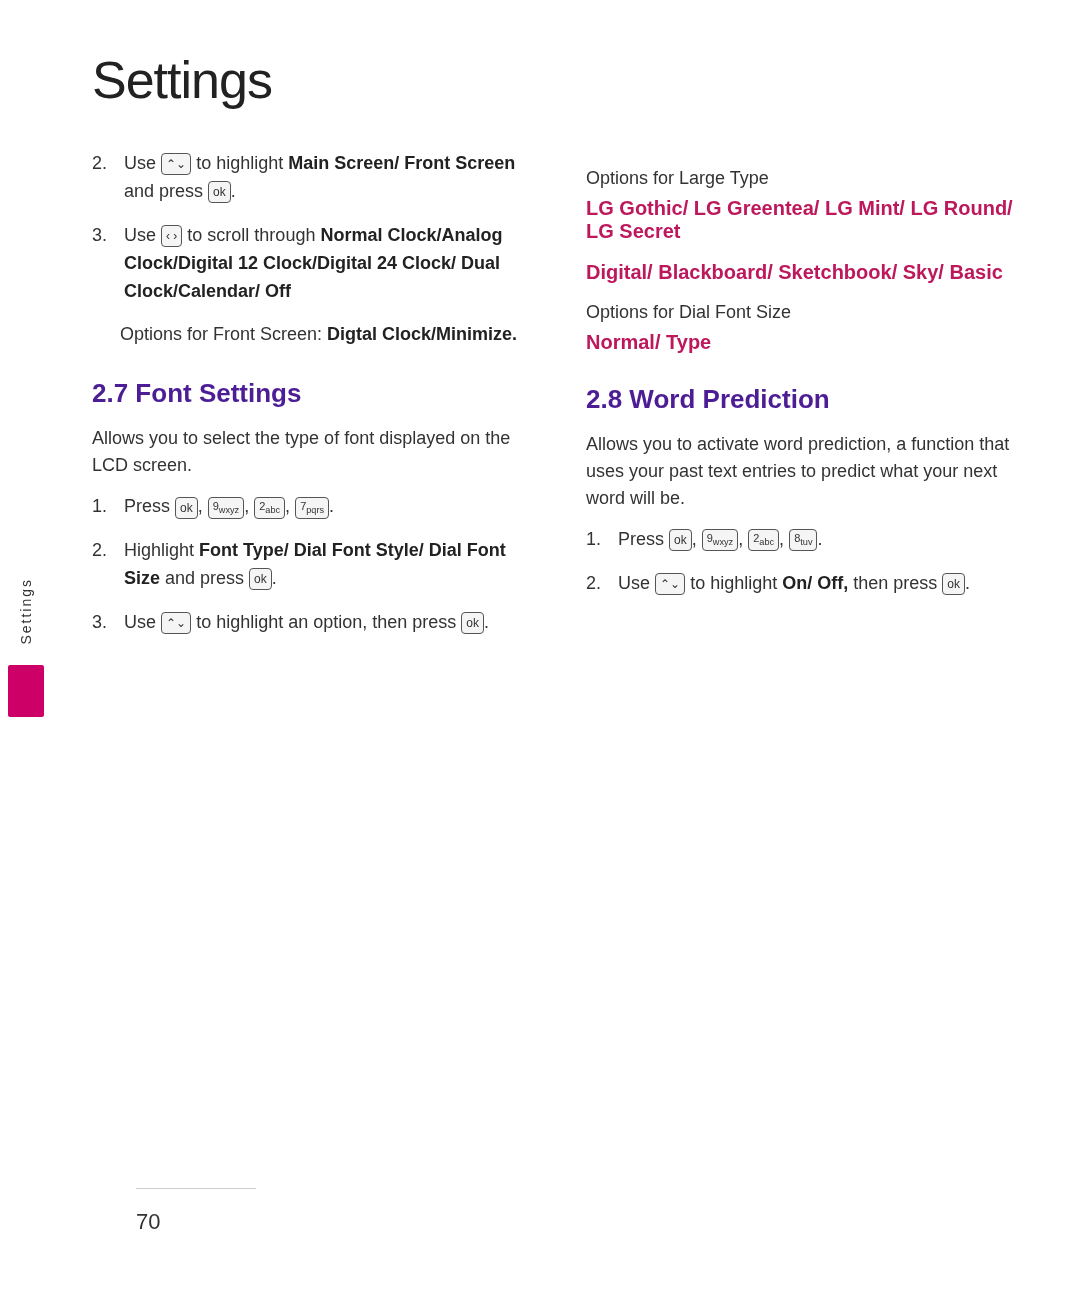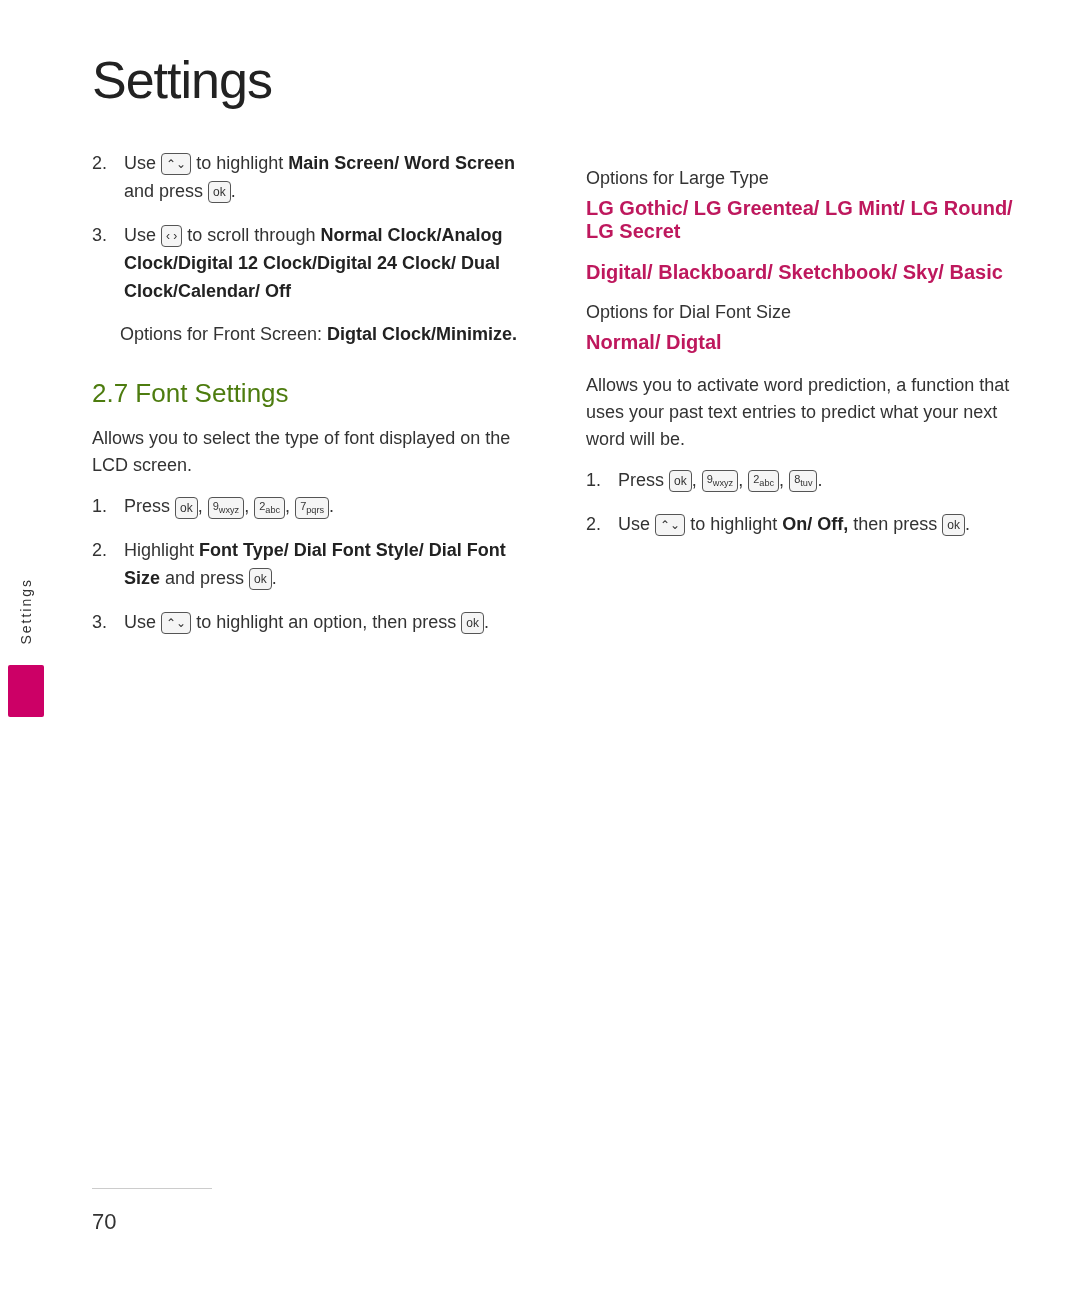--- a/index.html
+++ b/index.html
@@ -82,22 +82,22 @@
     }
 
     .col-right {
       flex: 1;
       max-width: 480px;
     }
 
     
     .section-heading {
       font-size: 26px;
-      font-weight: 400;
-      color: #4d7c0f;
+      font-weight: 700;
+      color: #4c1d95;
       margin-bottom: 16px;
       margin-top: 30px;
     }
 
     .section-heading:first-child {
       margin-top: 0;
     }
 
     
     .body-text {
@@ -208,21 +208,21 @@
 
     <h1 class="page-title">Settings</h1>
 
     <div class="two-col">
 
       <div class="col-left">
 
         <div class="list-item">
           <span class="num">2.</span>
           <span class="item-content">
-            Use <span class="key-icon nav">⌃⌄</span> to highlight <span class="bold-text">Main Screen/ Word Screen</span> and press <span class="key-icon ok">ok</span>.
+            Use <span class="key-icon nav">⌃⌄</span> to highlight <span class="bold-text">Main Screen/ Front Screen</span> and press <span class="key-icon ok">ok</span>.
           </span>
         </div>
 
         <div class="list-item">
           <span class="num">3.</span>
           <span class="item-content">
             Use <span class="key-icon nav">‹ ›</span> to scroll through <span class="bold-text">Normal Clock/Analog Clock/Digital 12 Clock/Digital 24 Clock/ Dual Clock/Calendar/ Off</span>
           </span>
         </div>
 
@@ -258,22 +258,23 @@
       </div>
 
       <div class="col-right">
 
         <p class="options-label">Options for Large Type</p>
         <p class="options-value">LG Gothic/ LG Greentea/ LG Mint/ LG Round/ LG Secret</p>
 
         <p class="options-value">Digital/ Blackboard/ Sketchbook/ Sky/ Basic</p>
 
         <p class="options-label">Options for Dial Font Size</p>
-        <p class="options-value">Normal/ Digtal</p>
-
+        <p class="options-value">Normal/ Type</p>
+
+        <h2 class="section-heading">2.8 Word Prediction</h2>
 
         <p class="body-text">Allows you to activate word prediction, a function that uses your past text entries to predict what your next word will be.</p>
 
         <div class="list-item">
           <span class="num">1.</span>
           <span class="item-content">
             Press <span class="key-icon ok">ok</span>, <span class="key-icon">9<sub>wxyz</sub></span>, <span class="key-icon">2<sub>abc</sub></span>, <span class="key-icon">8<sub>tuv</sub></span>.
           </span>
         </div>
 
@@ -281,19 +282,19 @@
           <span class="num">2.</span>
           <span class="item-content">
             Use <span class="key-icon nav">⌃⌄</span> to highlight <span class="bold-text">On/ Off,</span> then press <span class="key-icon ok">ok</span>.
           </span>
         </div>
 
       </div>
 
     </div>
 
-    <div style="margin-top: auto; padding-top: 30px;">
+    <div style="margin-top: auto; padding-top: 30px; margin-left: 44px;">
       <hr class="divider">
       <span class="page-number">70</span>
     </div>
 
   </div>
 </div>
 
 </body></html>

